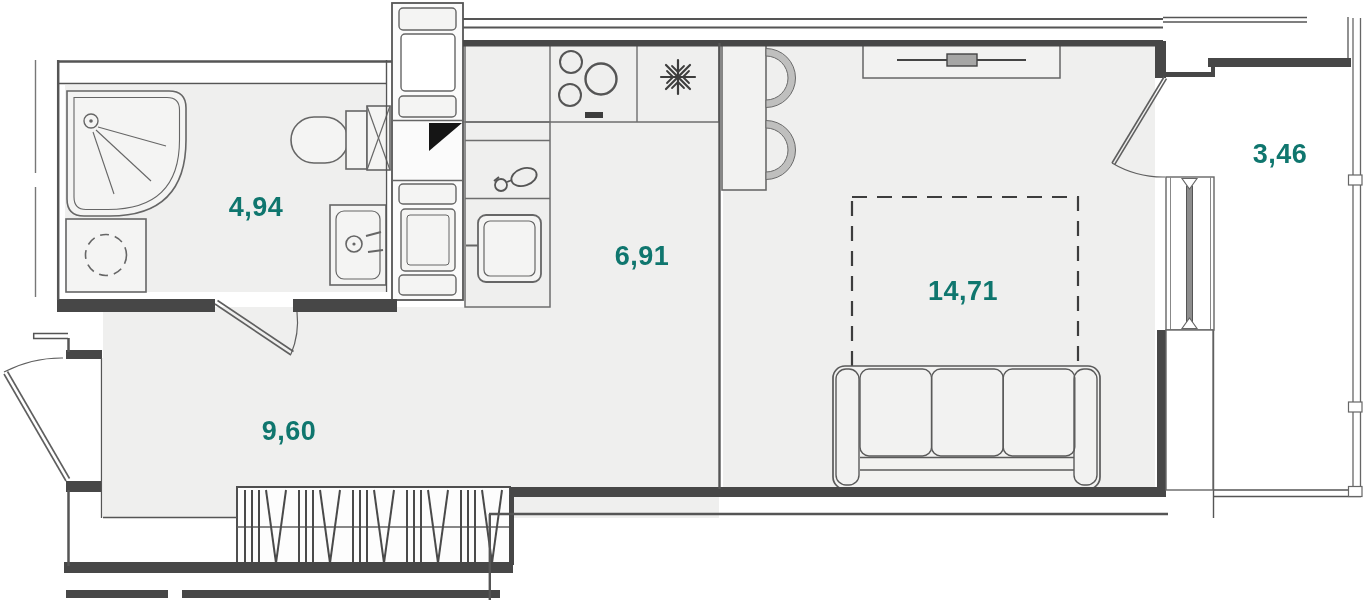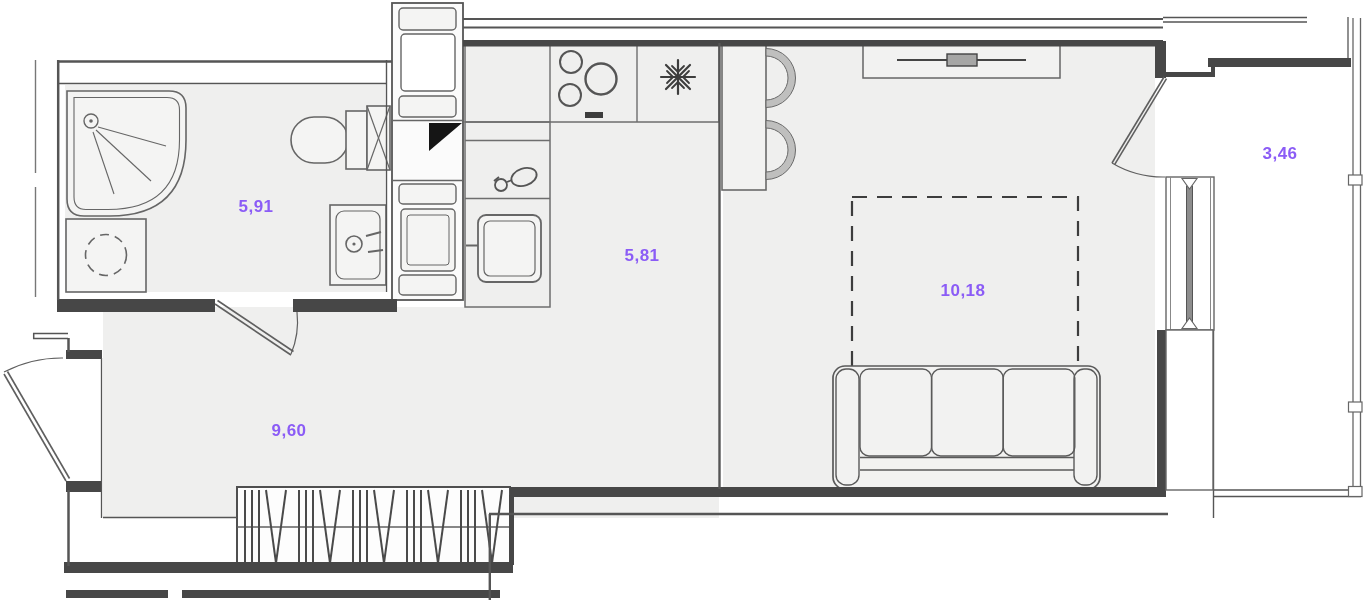--- a/index.html
+++ b/index.html
@@ -9,23 +9,23 @@
     background:#ffffff;
     font-family:"Liberation Sans", sans-serif;
     overflow:hidden;
   }
   .plan-wrap svg{position:absolute;left:0;top:0;}
   .room-label{
     position:absolute;
     transform:translate(-50%,-50%);
     font-family:"Liberation Sans", sans-serif;
     font-weight:700;
-    font-size:17px;
+    font-size:27px;
     letter-spacing:0.5px;
-    color:#8b5cf6;
+    color:#0f766e;
     white-space:nowrap;
     user-select:none;
   }
 </style>
 </head>
 <body>
 
 <div class="plan-wrap">
 <svg width="1369" height="600" viewBox="0 0 1369 600">
 
@@ -272,18 +272,18 @@
 
   <g stroke="#666" fill="#ffffff">
     <line x1="1353" y1="18" x2="1353" y2="497" stroke-width="1.3"></line>
     <line x1="1360.5" y1="18" x2="1360.5" y2="497" stroke-width="1.3"></line>
     <rect x="1348.5" y="175" width="13.5" height="10" stroke-width="1.2"></rect>
     <rect x="1348.5" y="402" width="13.5" height="10" stroke-width="1.2"></rect>
     <rect x="1348.5" y="486.5" width="13.5" height="10" stroke-width="1.2"></rect>
   </g>
 </svg>
 
-  <div class="room-label" style="left:256px;top:207px">5,91</div>
-  <div class="room-label" style="left:642px;top:256px">5,81</div>
+  <div class="room-label" style="left:256px;top:207px">4,94</div>
+  <div class="room-label" style="left:642px;top:256px">6,91</div>
   <div class="room-label" style="left:289px;top:431px">9,60</div>
-  <div class="room-label" style="left:963px;top:291px">10,18</div>
+  <div class="room-label" style="left:963px;top:291px">14,71</div>
   <div class="room-label" style="left:1280px;top:154px">3,46</div>
 </div>
 
 </body></html>

